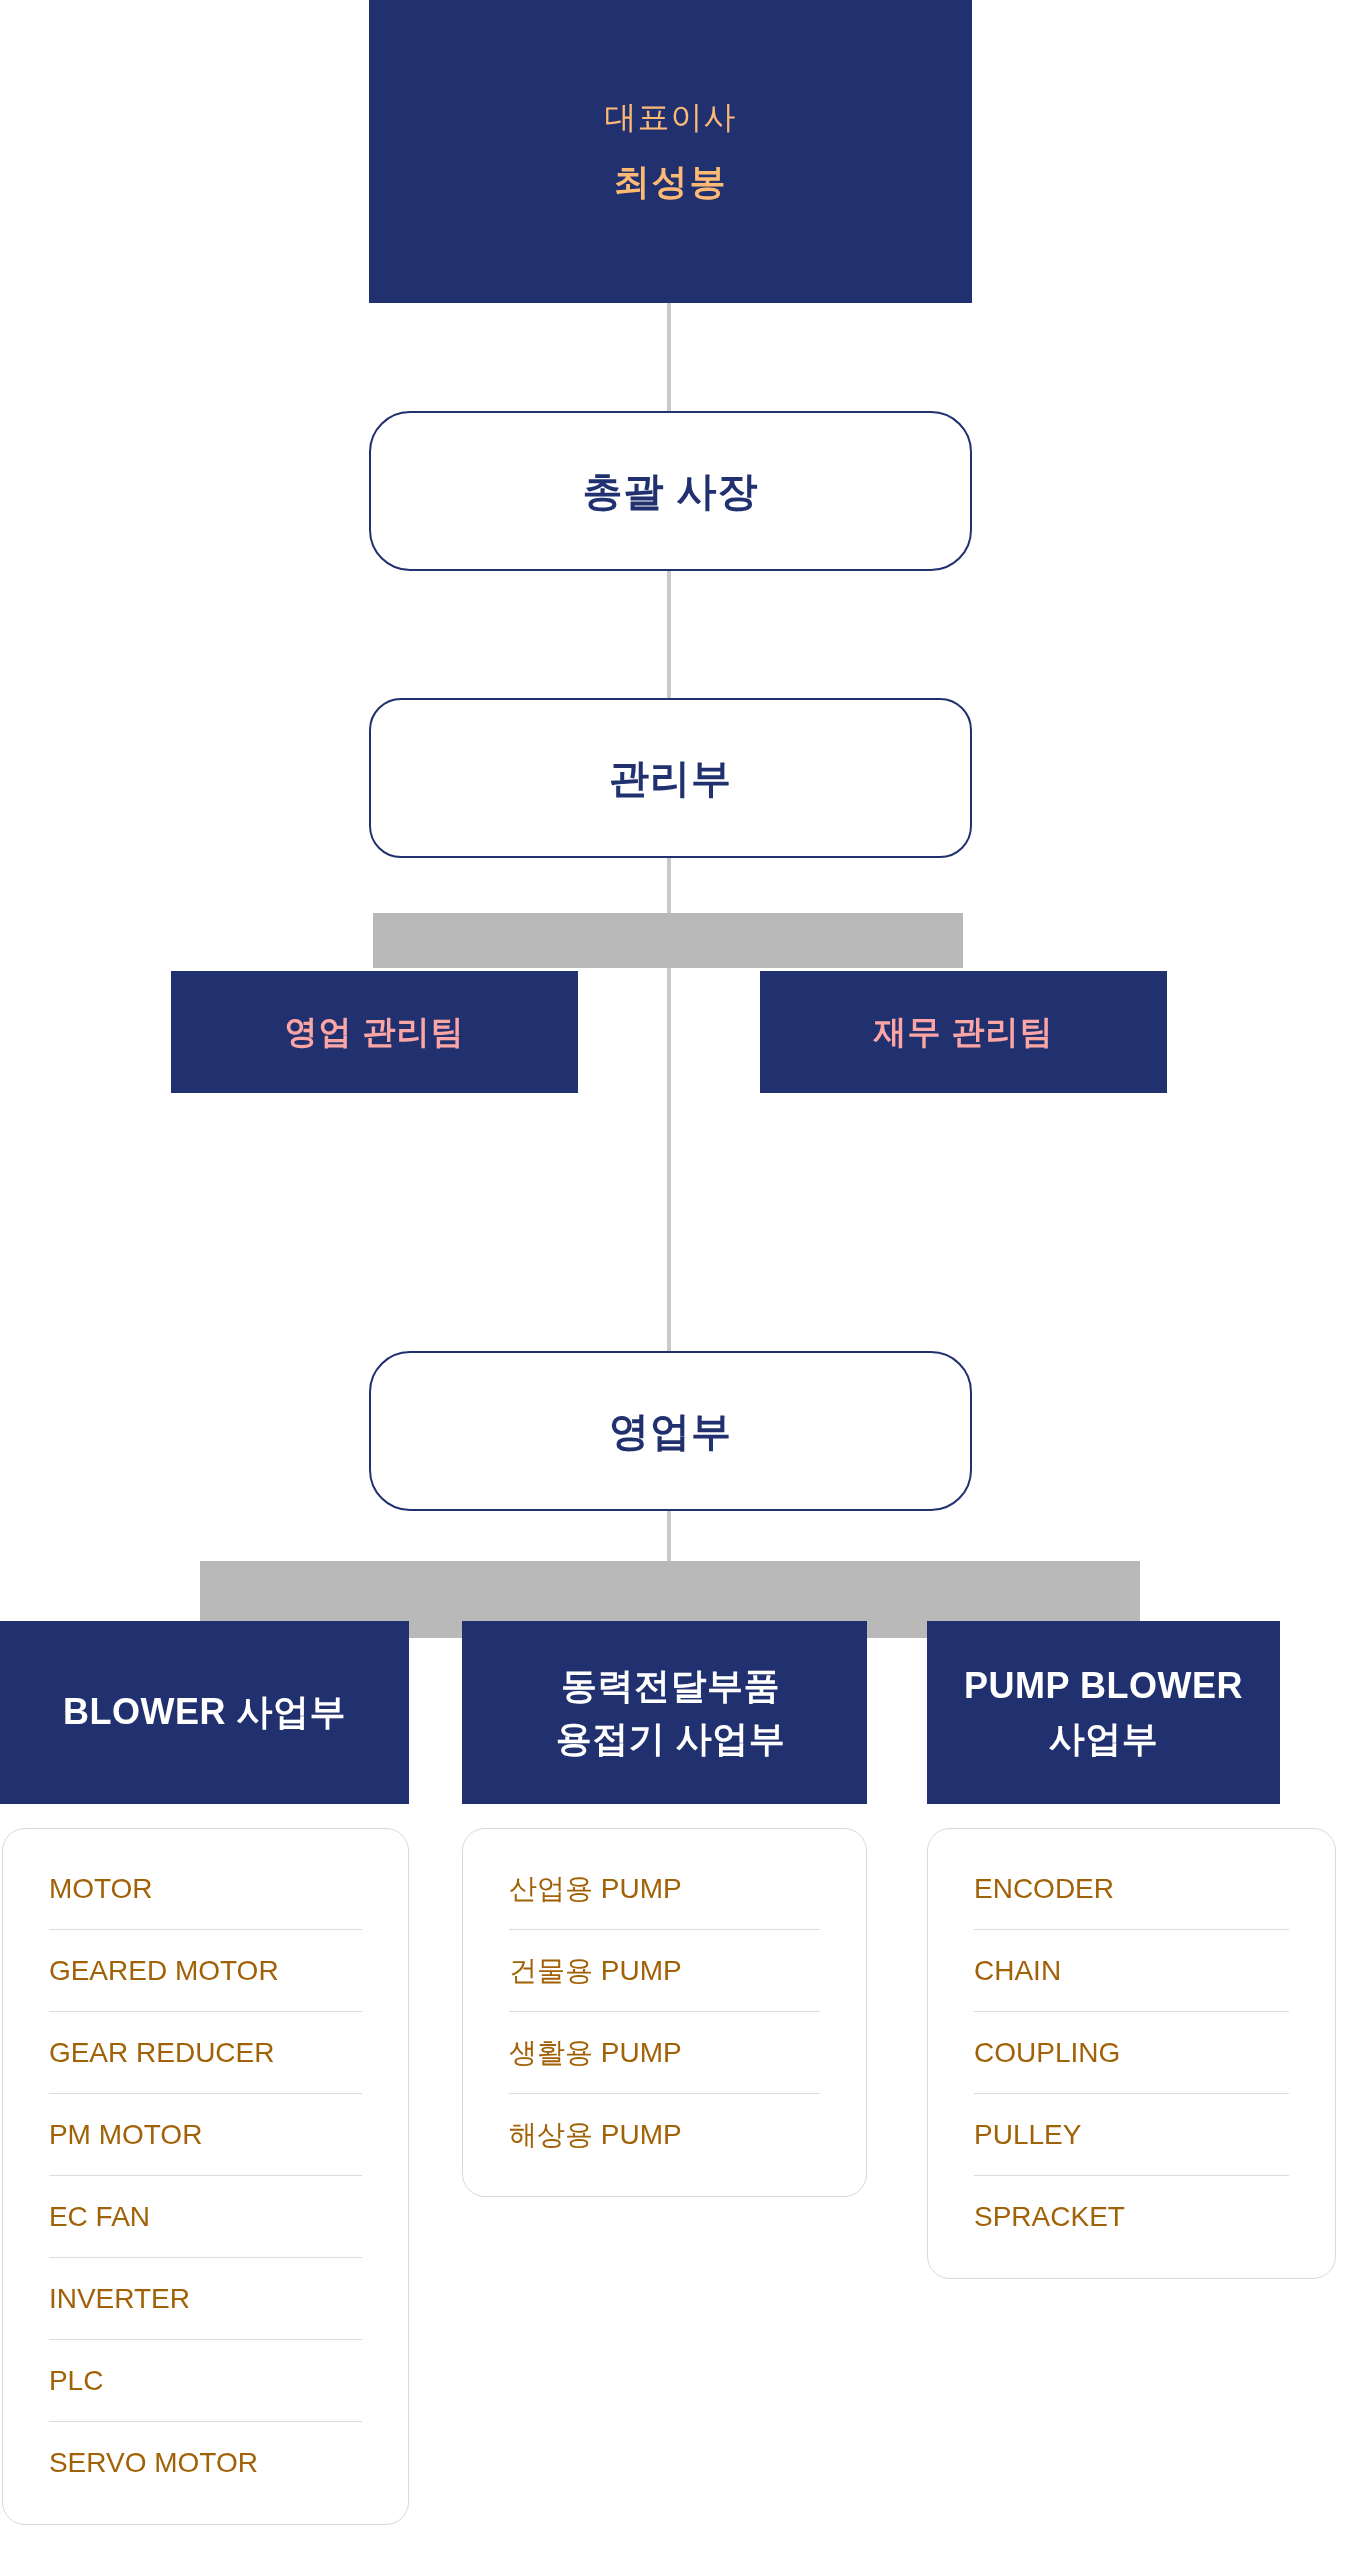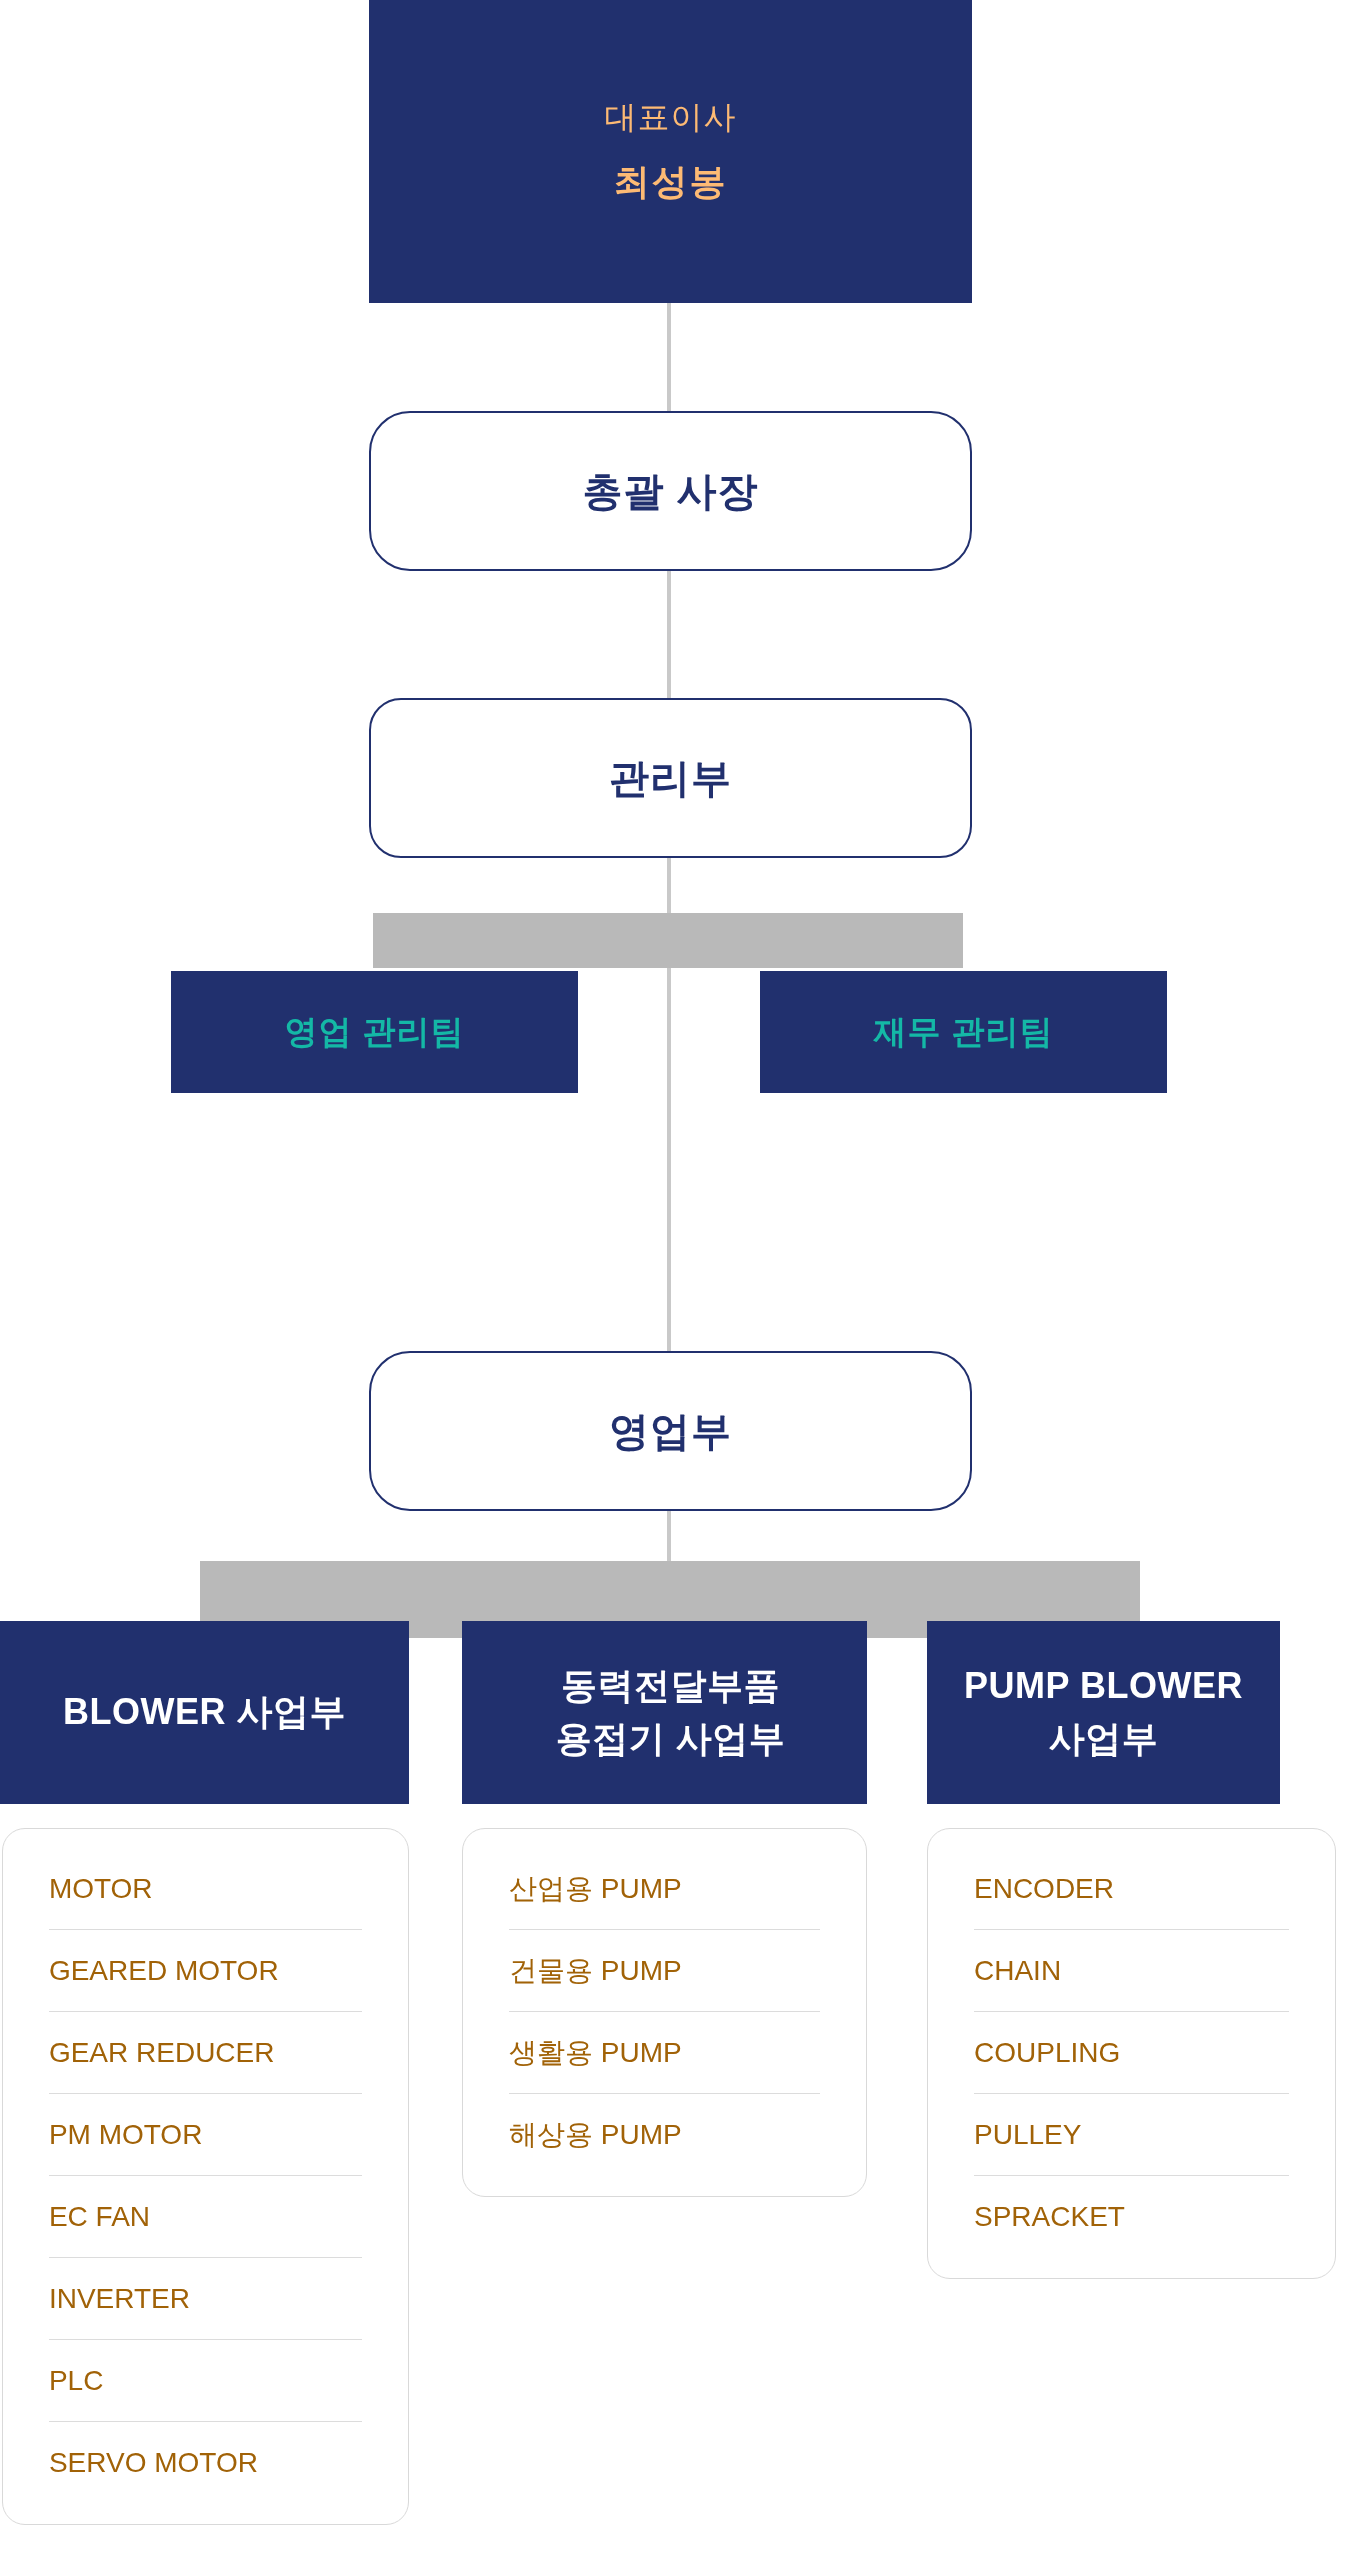--- a/index.html
+++ b/index.html
@@ -62,21 +62,21 @@
     background: #b9b9b9;
     z-index: 1;
   }
   #bar-admin     { left: 373px; top: 913px;  width: 590px; height: 55px; }
   #bar-divisions { left: 200px; top: 1561px; width: 940px; height: 77px; }
   
   .team {
     position: absolute;
     width: 407px; height: 122px;
     background: #21306e;
-    color: #14b8a6;
+    color: #fca5a5;
     font-size: 33px; font-weight: 700;
     display: flex; align-items: center; justify-content: center;
     letter-spacing: 1px;
     z-index: 2;
   }
   #team-sales   { left: 171px; top: 971px; }
   #team-finance { left: 760px; top: 971px; }
   #team-product { left: 171px; top: 1117px; }
   
   .div-header {

